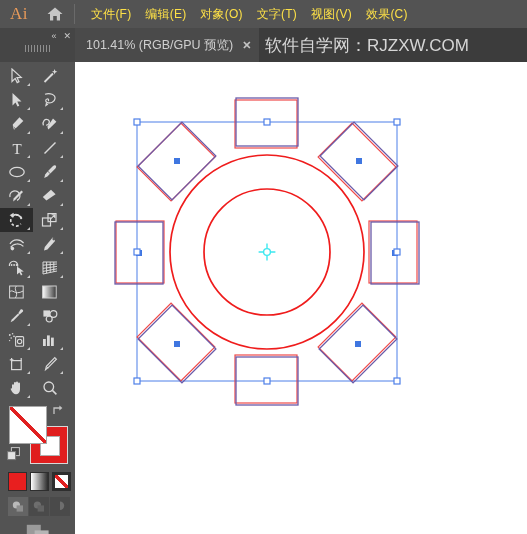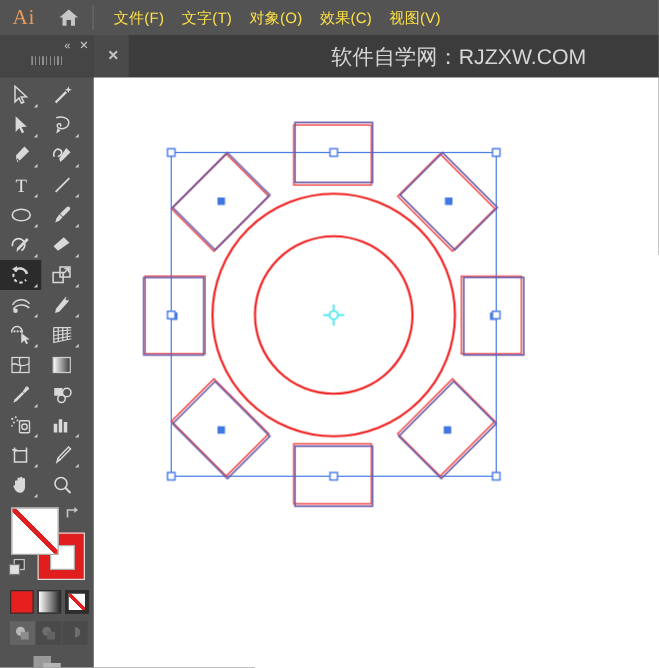--- a/index.html
+++ b/index.html
@@ -142,38 +142,40 @@
   <div class="menubar">
     <div class="ai-logo">Ai</div>
     <div class="home-btn">
       <svg width="18" height="16" viewBox="0 0 18 16">
         <path d="M9 1.5 L16.5 8 L14 8 L14 14.5 L10.8 14.5 L10.8 10 L7.2 10 L7.2 14.5 L4 14.5 L4 8 L1.5 8 Z" fill="#c6c6c6"></path>
       </svg>
     </div>
     <div class="menu-sep"></div>
     <div class="menu-items">
       <div class="menu-item">文件(F)</div>
+      <div class="menu-item">编辑(E)</div>
+      <div class="menu-item">对象(O)</div>
       <div class="menu-item">文字(T)</div>
-      <div class="menu-item">对象(O)</div>
+      <div class="menu-item">视图(V)</div>
       <div class="menu-item">效果(C)</div>
-      <div class="menu-item">视图(V)</div>
     </div>
   </div>
 
   <div class="tabbar">
 
     <div class="panel-header">
       <div class="ph-controls">
         <span class="ph-btn">«</span>
         <span class="ph-btn">✕</span>
       </div>
       <div class="ph-grip"></div>
     </div>
 
     <div class="doc-tab">
+      <span class="doc-tab-title">101.41% (RGB/GPU 预览)</span>
       <span class="doc-tab-close">✕</span>
     </div>
 
     <div class="watermark">软件自学网：RJZXW.COM</div>
   </div>
 
   <div class="toolbar">
     <div class="tool-grid">
 
       <div class="tool-row">

